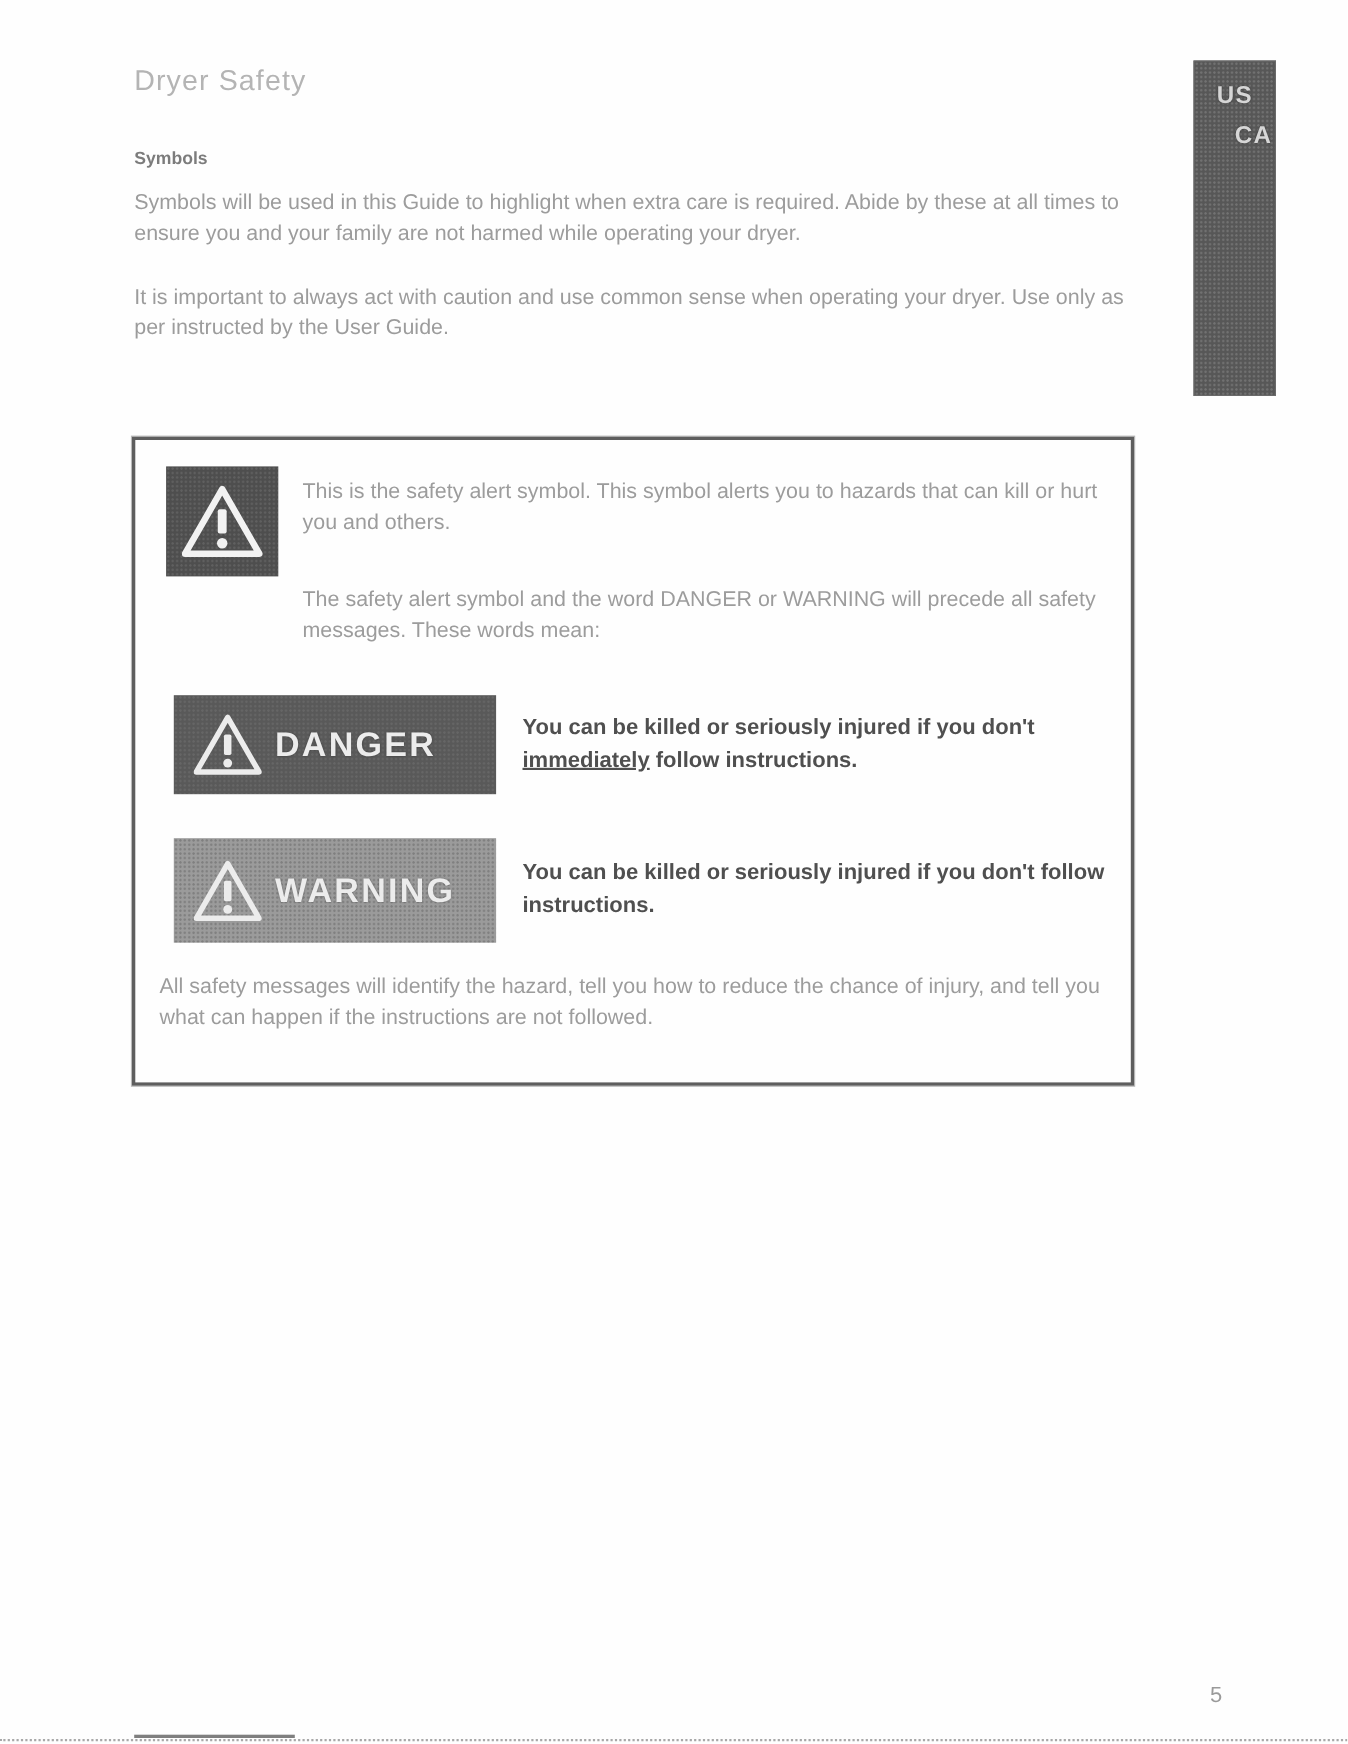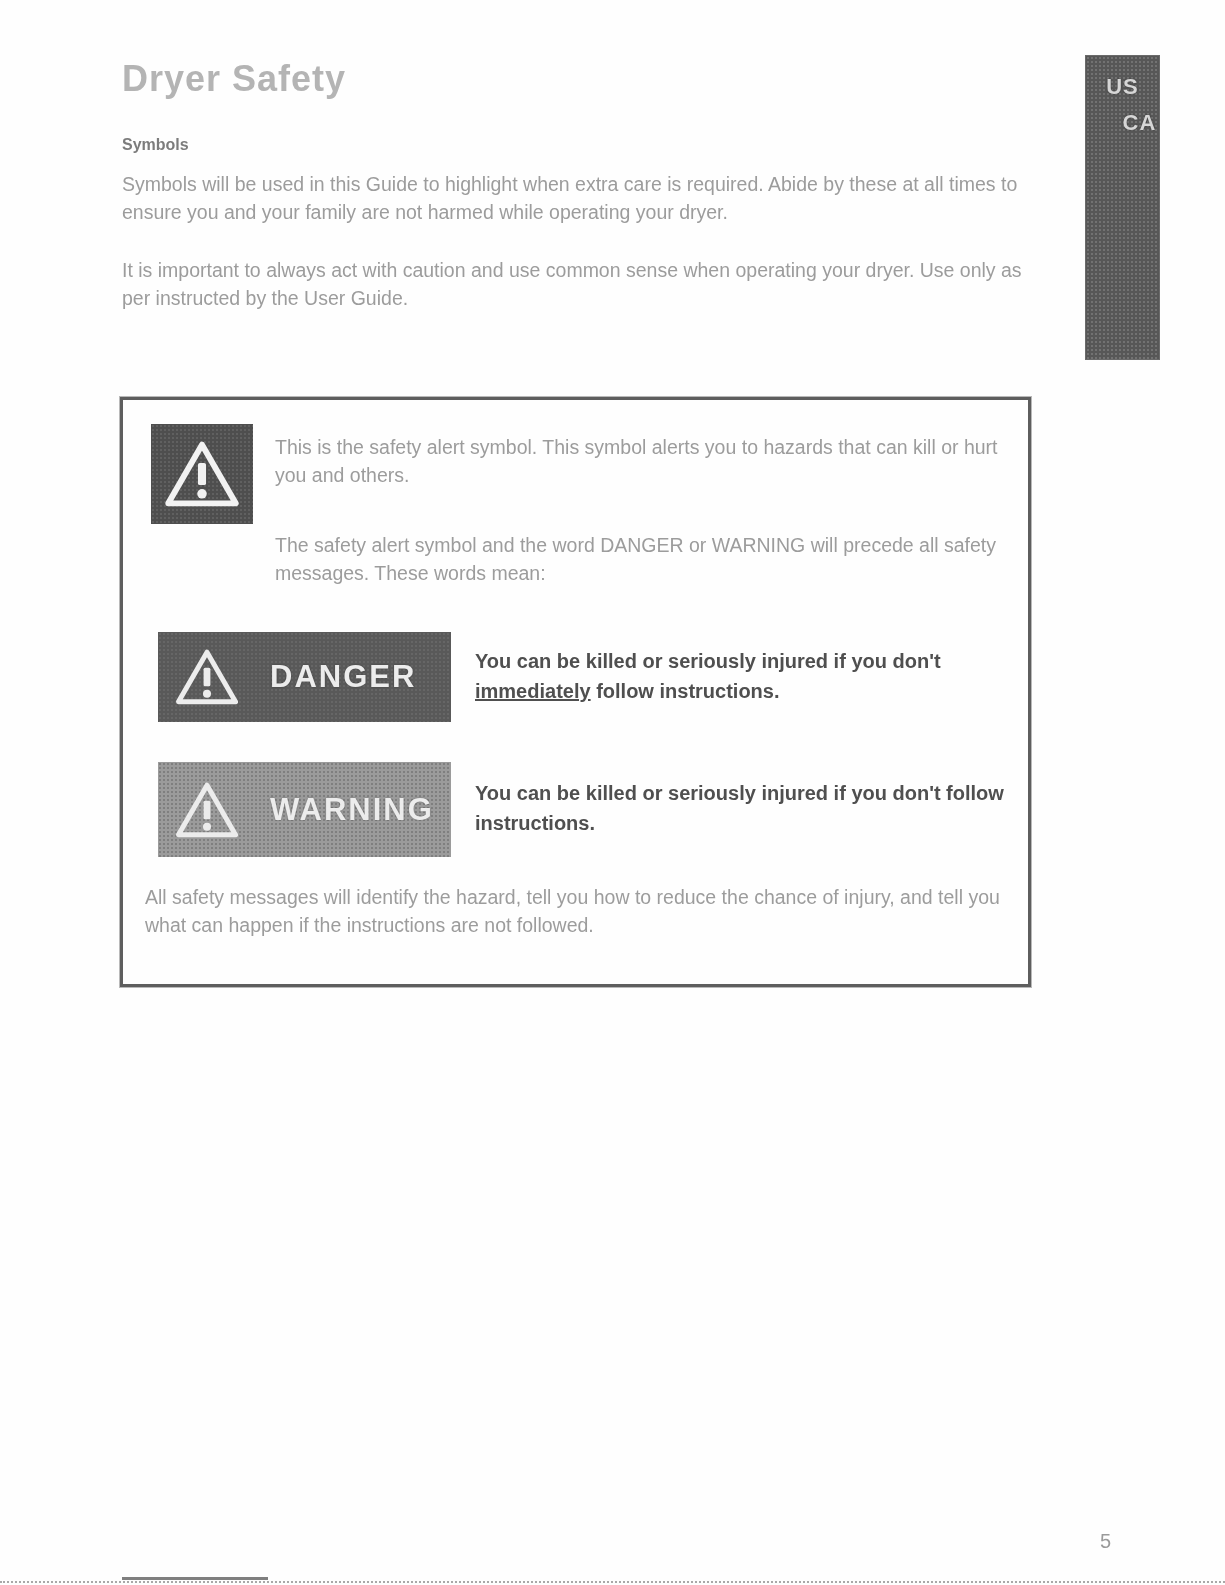--- a/index.html
+++ b/index.html
@@ -10,22 +10,22 @@
     position: relative;
     width: 1225px;
     height: 1585px;
     background: #fefefe;
     overflow: hidden;
   }
 
   .doc-title {
     position: absolute;
     left: 122px; top: 58px;
-    font-size: 36px;
-    font-weight: 700;
+    font-size: 26px;
+    font-weight: 400;
     color: #b4b4b4;
     letter-spacing: 1px;
   }
 
   .section-heading {
     position: absolute;
     left: 122px; top: 136px;
     font-size: 16px;
     font-weight: bold;
     color: #7c7c7c;
@@ -95,21 +95,20 @@
   .alert-explain { left: 152px; top: 131px; width: 735px; }
   .box-footer    { left: 22px;  top: 483px; width: 865px; }
 
   .signal-banner {
     position: absolute;
     left: 35px;
     width: 293px; height: 90px;
     display: flex;
     align-items: center;
     padding-left: 18px;
-    gap: 20px;
   }
   .danger-banner {
     top: 232px;
     background:
       radial-gradient(rgba(255,255,255,0.08) 1px, transparent 1.2px) 0 0 / 4px 4px,
       #595959;
   }
   .warning-banner {
     top: 362px; height: 95px;
     background:

